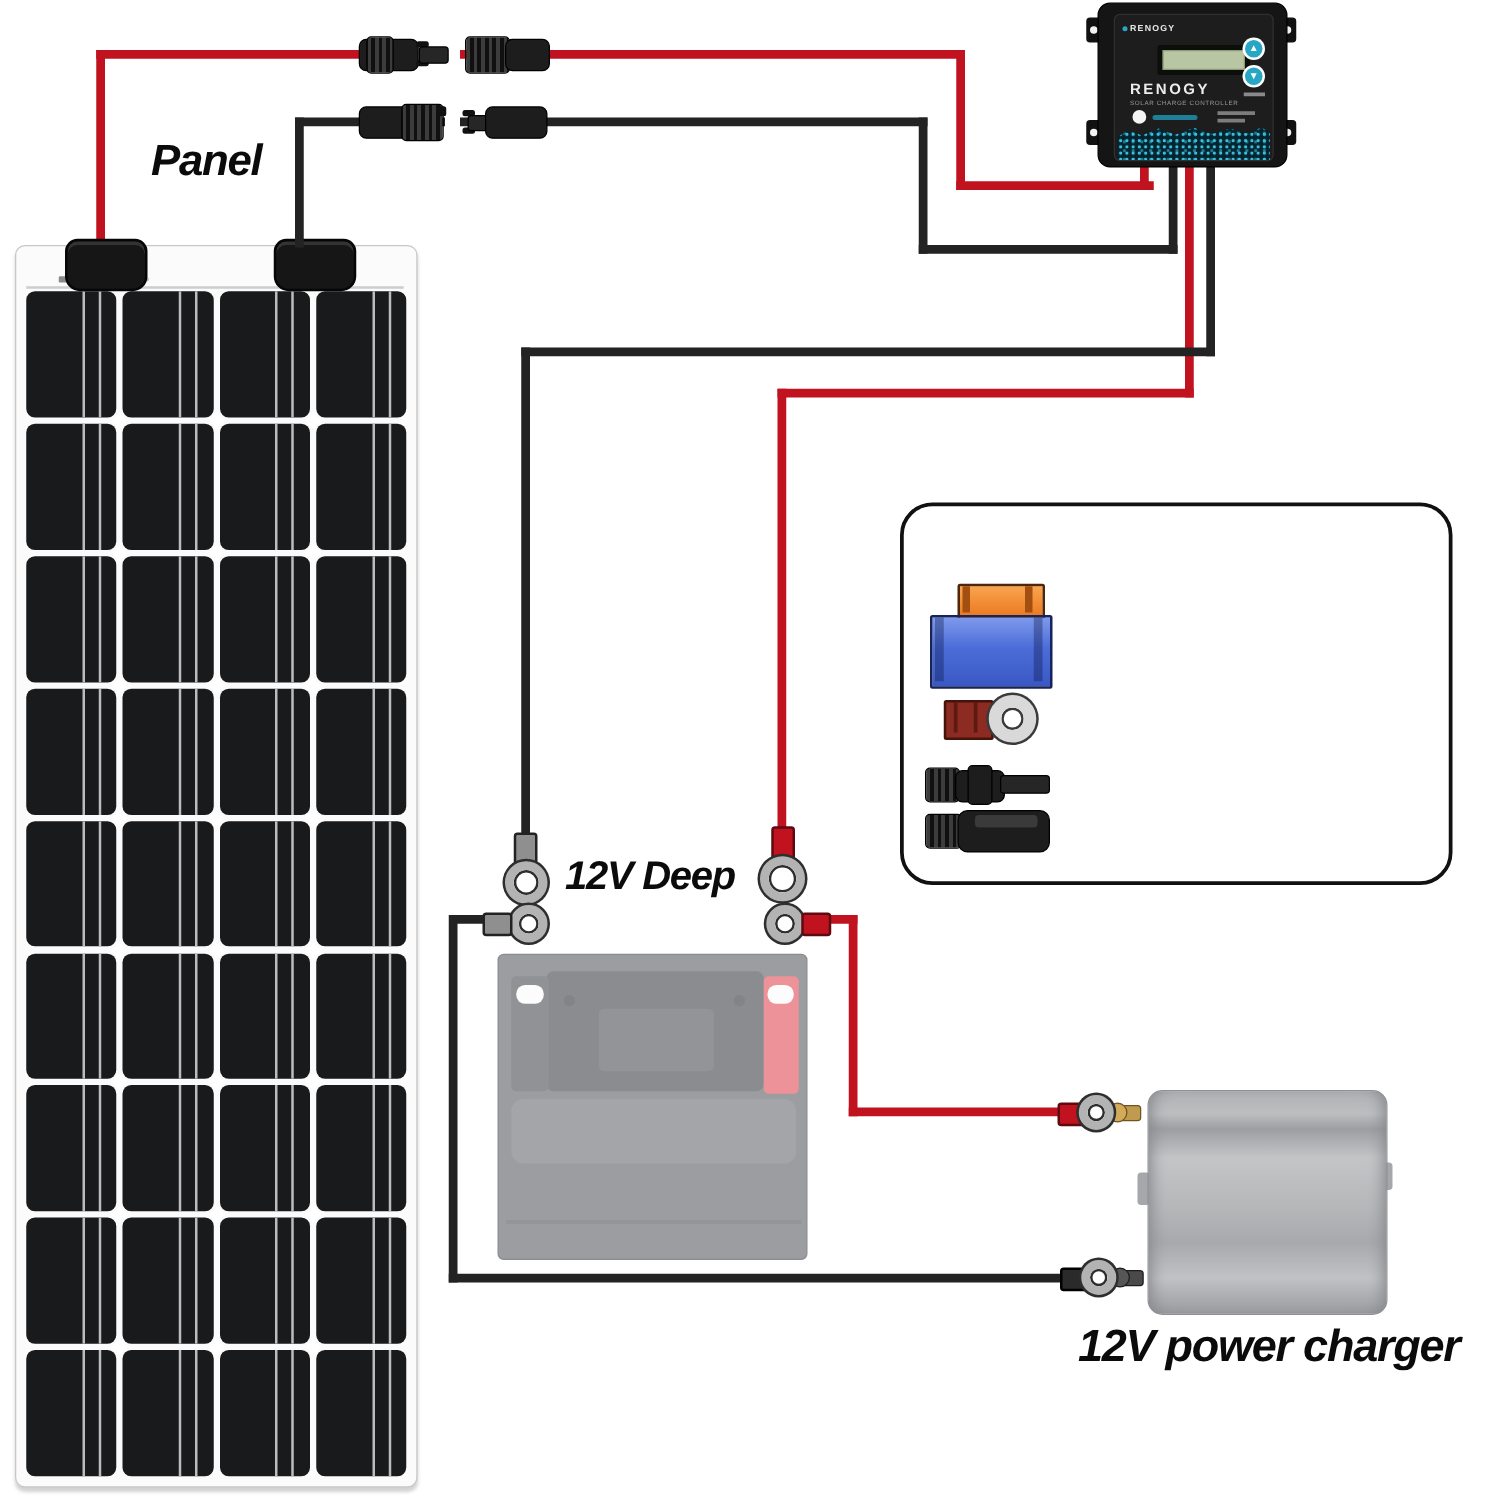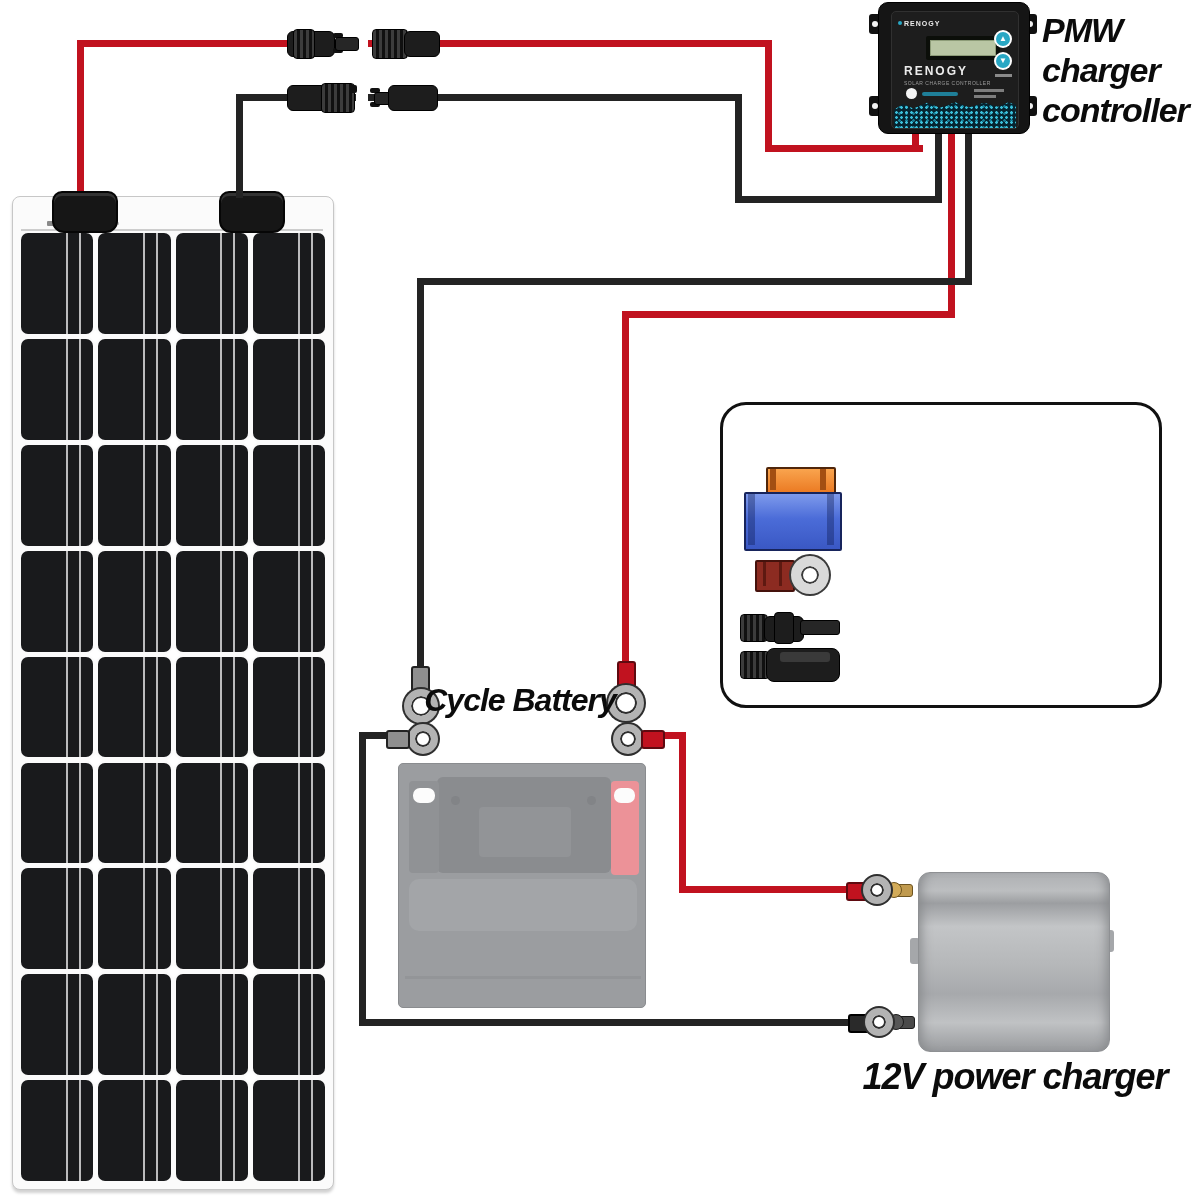--- a/index.html
+++ b/index.html
@@ -398,23 +398,19 @@
   <div class="ring" style="left:613px;top:724px;width:30px;height:30px;box-sizing:border-box;"></div>
   <div class="sleeve" style="left:641px;top:730px;width:20px;height:15px;background:#c1121f;border-color:#5f0a10;"></div>
 
   <div class="sleeve" style="left:846px;top:882px;width:20px;height:15px;background:#c1121f;border-color:#5f0a10;"></div>
   <div class="ring" style="left:863px;top:876px;width:28px;height:28px;box-sizing:border-box;"></div>
 
   <div class="sleeve" style="left:848px;top:1014px;width:20px;height:15px;background:#2a2a2a;border-color:#000;"></div>
   <div class="ring" style="left:865px;top:1008px;width:28px;height:28px;box-sizing:border-box;"></div>
 
   <div class="biglabel" style="left:60px;top:108px;width:210px;text-align:center;font-size:35px;">
-  </div>
-  <div class="biglabel" style="left:1042px;top:10px;font-size:34px;line-height:40px;">
-    <div>PMW</div>
-    <div>charger</div>
-    <div>controller</div>
+    <div>Panel</div>
   </div>
   <div class="biglabel" style="left:410px;top:680px;width:220px;text-align:center;font-size:32px;line-height:40px;z-index:6;">
-    <div>Cycle Battery</div>
+    <div>12V Deep</div>
   </div>
   <div class="biglabel" style="left:860px;top:1056px;width:310px;text-align:center;font-size:36px;z-index:6;">12V power charger</div>
 </div>
 
 </body></html>

